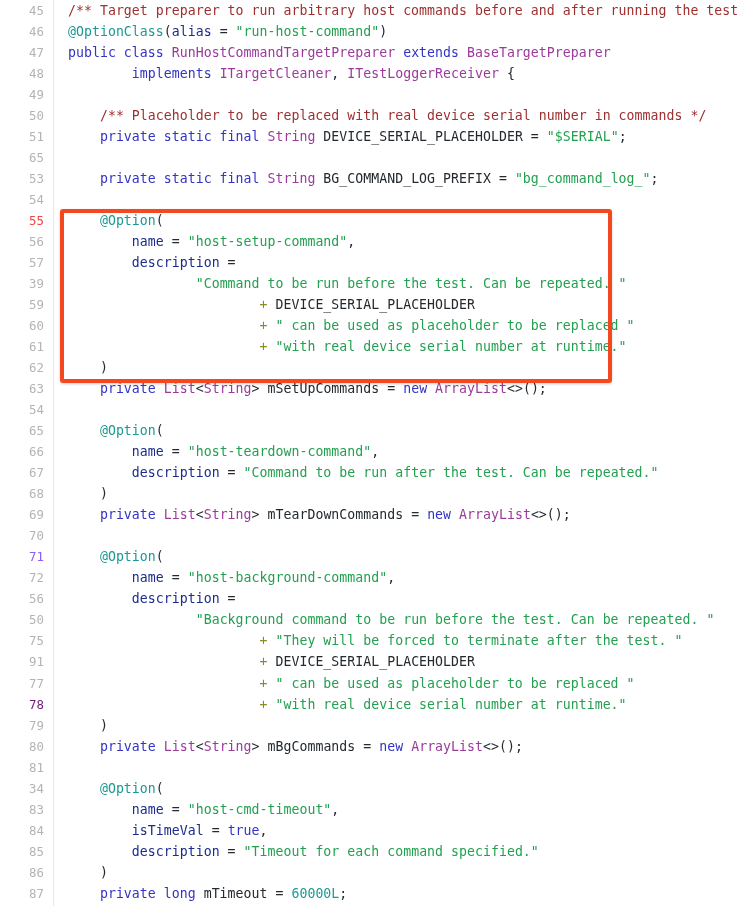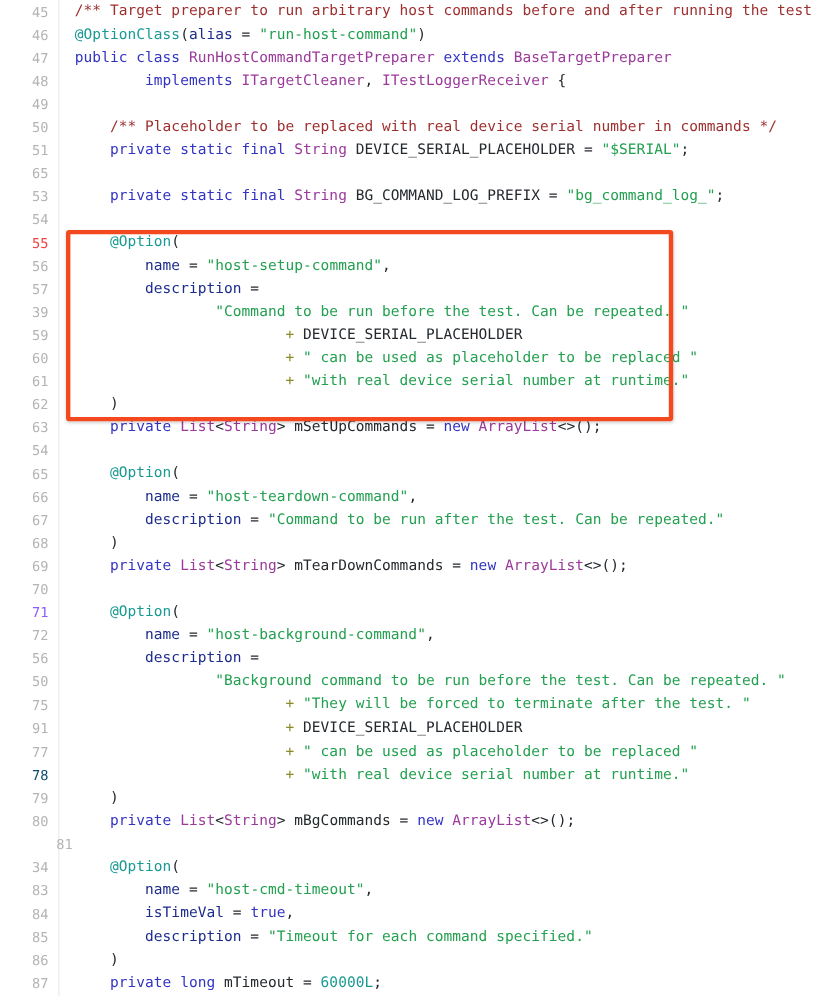--- a/index.html
+++ b/index.html
@@ -124,24 +124,24 @@
       <div class="code-line"><div class="line-no" style="color: rgb(180, 180, 180);">68</div><div class="line-code"><span class="t-pln" style="color: rgb(36, 41, 46);">    </span><span class="t-pun" style="color: rgb(36, 41, 46);">)</span></div></div>
       <div class="code-line"><div class="line-no" style="color: rgb(180, 180, 180);">69</div><div class="line-code"><span class="t-pln" style="color: rgb(36, 41, 46);">    </span><span class="t-key" style="color: rgb(51, 51, 196);">private </span><span class="t-typ" style="color: rgb(155, 58, 155);">List</span><span class="t-pun" style="color: rgb(36, 41, 46);">&lt;</span><span class="t-typ" style="color: rgb(155, 58, 155);">String</span><span class="t-pun" style="color: rgb(36, 41, 46);">&gt; </span><span class="t-pln" style="color: rgb(36, 41, 46);">mTearDownCommands = </span><span class="t-key" style="color: rgb(51, 51, 196);">new </span><span class="t-typ" style="color: rgb(155, 58, 155);">ArrayList</span><span class="t-pun" style="color: rgb(36, 41, 46);">&lt;&gt;();</span></div></div>
       <div class="code-line"><div class="line-no" style="color: rgb(180, 180, 180);">70</div><div class="line-code"></div></div>
       <div class="code-line"><div class="line-no" style="color: #8b5cf6;">71</div><div class="line-code"><span class="t-pln" style="color: rgb(36, 41, 46);">    </span><span class="t-ann" style="color: rgb(26, 154, 147);">@Option</span><span class="t-pun" style="color: rgb(36, 41, 46);">(</span></div></div>
       <div class="code-line"><div class="line-no" style="color: rgb(180, 180, 180);">72</div><div class="line-code"><span class="t-pln" style="color: rgb(36, 41, 46);">        </span><span class="t-nav">name</span><span class="t-pun" style="color: rgb(36, 41, 46);"> = </span><span class="t-str" style="color: rgb(35, 160, 80);">"host-background-command"</span><span class="t-pun" style="color: rgb(36, 41, 46);">,</span></div></div>
       <div class="code-line"><div class="line-no" style="color: rgb(180, 180, 180);">56</div><div class="line-code"><span class="t-pln" style="color: rgb(36, 41, 46);">        </span><span class="t-nav">description</span><span class="t-pun" style="color: rgb(36, 41, 46);"> =</span></div></div>
       <div class="code-line"><div class="line-no" style="color: rgb(180, 180, 180);">50</div><div class="line-code"><span class="t-pln" style="color: rgb(36, 41, 46);">                </span><span class="t-str" style="color: rgb(35, 160, 80);">"Background command to be run before the test. Can be repeated. "</span></div></div>
       <div class="code-line"><div class="line-no" style="color: rgb(180, 180, 180);">75</div><div class="line-code"><span class="t-pln" style="color: rgb(36, 41, 46);">                        </span><span class="t-opr" style="color: rgb(139, 139, 37);">+ </span><span class="t-str" style="color: rgb(35, 160, 80);">"They will be forced to terminate after the test. "</span></div></div>
       <div class="code-line"><div class="line-no" style="color: rgb(180, 180, 180);">91</div><div class="line-code"><span class="t-pln" style="color: rgb(36, 41, 46);">                        </span><span class="t-opr" style="color: rgb(139, 139, 37);">+ </span><span class="t-pln" style="color: rgb(36, 41, 46);">DEVICE_SERIAL_PLACEHOLDER</span></div></div>
       <div class="code-line"><div class="line-no" style="color: rgb(180, 180, 180);">77</div><div class="line-code"><span class="t-pln" style="color: rgb(36, 41, 46);">                        </span><span class="t-opr" style="color: rgb(139, 139, 37);">+ </span><span class="t-str" style="color: rgb(35, 160, 80);">" can be used as placeholder to be replaced "</span></div></div>
-      <div class="code-line"><div class="line-no" style="color: #0c4a6e;">78</div><div class="line-code"><span class="t-pln" style="color: rgb(36, 41, 46);">                        </span><span class="t-opr" style="color: rgb(139, 139, 37);">+ </span><span class="t-str" style="color: rgb(35, 160, 80);">"with real device serial number at runtime."</span></div></div>
+      <div class="code-line"><div class="line-no" style="color: #701a75;">78</div><div class="line-code"><span class="t-pln" style="color: rgb(36, 41, 46);">                        </span><span class="t-opr" style="color: rgb(139, 139, 37);">+ </span><span class="t-str" style="color: rgb(35, 160, 80);">"with real device serial number at runtime."</span></div></div>
       <div class="code-line"><div class="line-no" style="color: rgb(180, 180, 180);">79</div><div class="line-code"><span class="t-pln" style="color: rgb(36, 41, 46);">    </span><span class="t-pun" style="color: rgb(36, 41, 46);">)</span></div></div>
       <div class="code-line"><div class="line-no" style="color: rgb(180, 180, 180);">80</div><div class="line-code"><span class="t-pln" style="color: rgb(36, 41, 46);">    </span><span class="t-key" style="color: rgb(51, 51, 196);">private </span><span class="t-typ" style="color: rgb(155, 58, 155);">List</span><span class="t-pun" style="color: rgb(36, 41, 46);">&lt;</span><span class="t-typ" style="color: rgb(155, 58, 155);">String</span><span class="t-pun" style="color: rgb(36, 41, 46);">&gt; </span><span class="t-pln" style="color: rgb(36, 41, 46);">mBgCommands = </span><span class="t-key" style="color: rgb(51, 51, 196);">new </span><span class="t-typ" style="color: rgb(155, 58, 155);">ArrayList</span><span class="t-pun" style="color: rgb(36, 41, 46);">&lt;&gt;();</span></div></div>
-      <div class="code-line"><div class="line-no" style="color: rgb(180, 180, 180); padding-left: 22px;">81</div><div class="line-code"></div></div>
+      <div class="code-line"><div class="line-no" style="color: rgb(180, 180, 180);">81</div><div class="line-code"></div></div>
       <div class="code-line"><div class="line-no" style="color: rgb(180, 180, 180);">34</div><div class="line-code"><span class="t-pln" style="color: rgb(36, 41, 46);">    </span><span class="t-ann" style="color: rgb(26, 154, 147);">@Option</span><span class="t-pun" style="color: rgb(36, 41, 46);">(</span></div></div>
       <div class="code-line"><div class="line-no" style="color: rgb(180, 180, 180);">83</div><div class="line-code"><span class="t-pln" style="color: rgb(36, 41, 46);">        </span><span class="t-nav">name</span><span class="t-pun" style="color: rgb(36, 41, 46);"> = </span><span class="t-str" style="color: rgb(35, 160, 80);">"host-cmd-timeout"</span><span class="t-pun" style="color: rgb(36, 41, 46);">,</span></div></div>
       <div class="code-line"><div class="line-no" style="color: rgb(180, 180, 180);">84</div><div class="line-code"><span class="t-pln" style="color: rgb(36, 41, 46);">        </span><span class="t-nav">isTimeVal</span><span class="t-pun" style="color: rgb(36, 41, 46);"> = </span><span class="t-key" style="color: rgb(51, 51, 196);">true</span><span class="t-pun" style="color: rgb(36, 41, 46);">,</span></div></div>
       <div class="code-line"><div class="line-no" style="color: rgb(180, 180, 180);">85</div><div class="line-code"><span class="t-pln" style="color: rgb(36, 41, 46);">        </span><span class="t-nav">description</span><span class="t-pun" style="color: rgb(36, 41, 46);"> = </span><span class="t-str" style="color: rgb(35, 160, 80);">"Timeout for each command specified."</span></div></div>
       <div class="code-line"><div class="line-no" style="color: rgb(180, 180, 180);">86</div><div class="line-code"><span class="t-pln" style="color: rgb(36, 41, 46);">    </span><span class="t-pun" style="color: rgb(36, 41, 46);">)</span></div></div>
       <div class="code-line"><div class="line-no" style="color: rgb(180, 180, 180);">87</div><div class="line-code"><span class="t-pln" style="color: rgb(36, 41, 46);">    </span><span class="t-key" style="color: rgb(51, 51, 196);">private long </span><span class="t-pln" style="color: rgb(36, 41, 46);">mTimeout = </span><span class="t-num" style="color: rgb(26, 154, 147);">60000L</span><span class="t-pun" style="color: rgb(36, 41, 46);">;</span></div></div>
     </div>
   <div id="highlight-box" style="border-color: rgb(244, 73, 31);"></div>
 </div>
 

